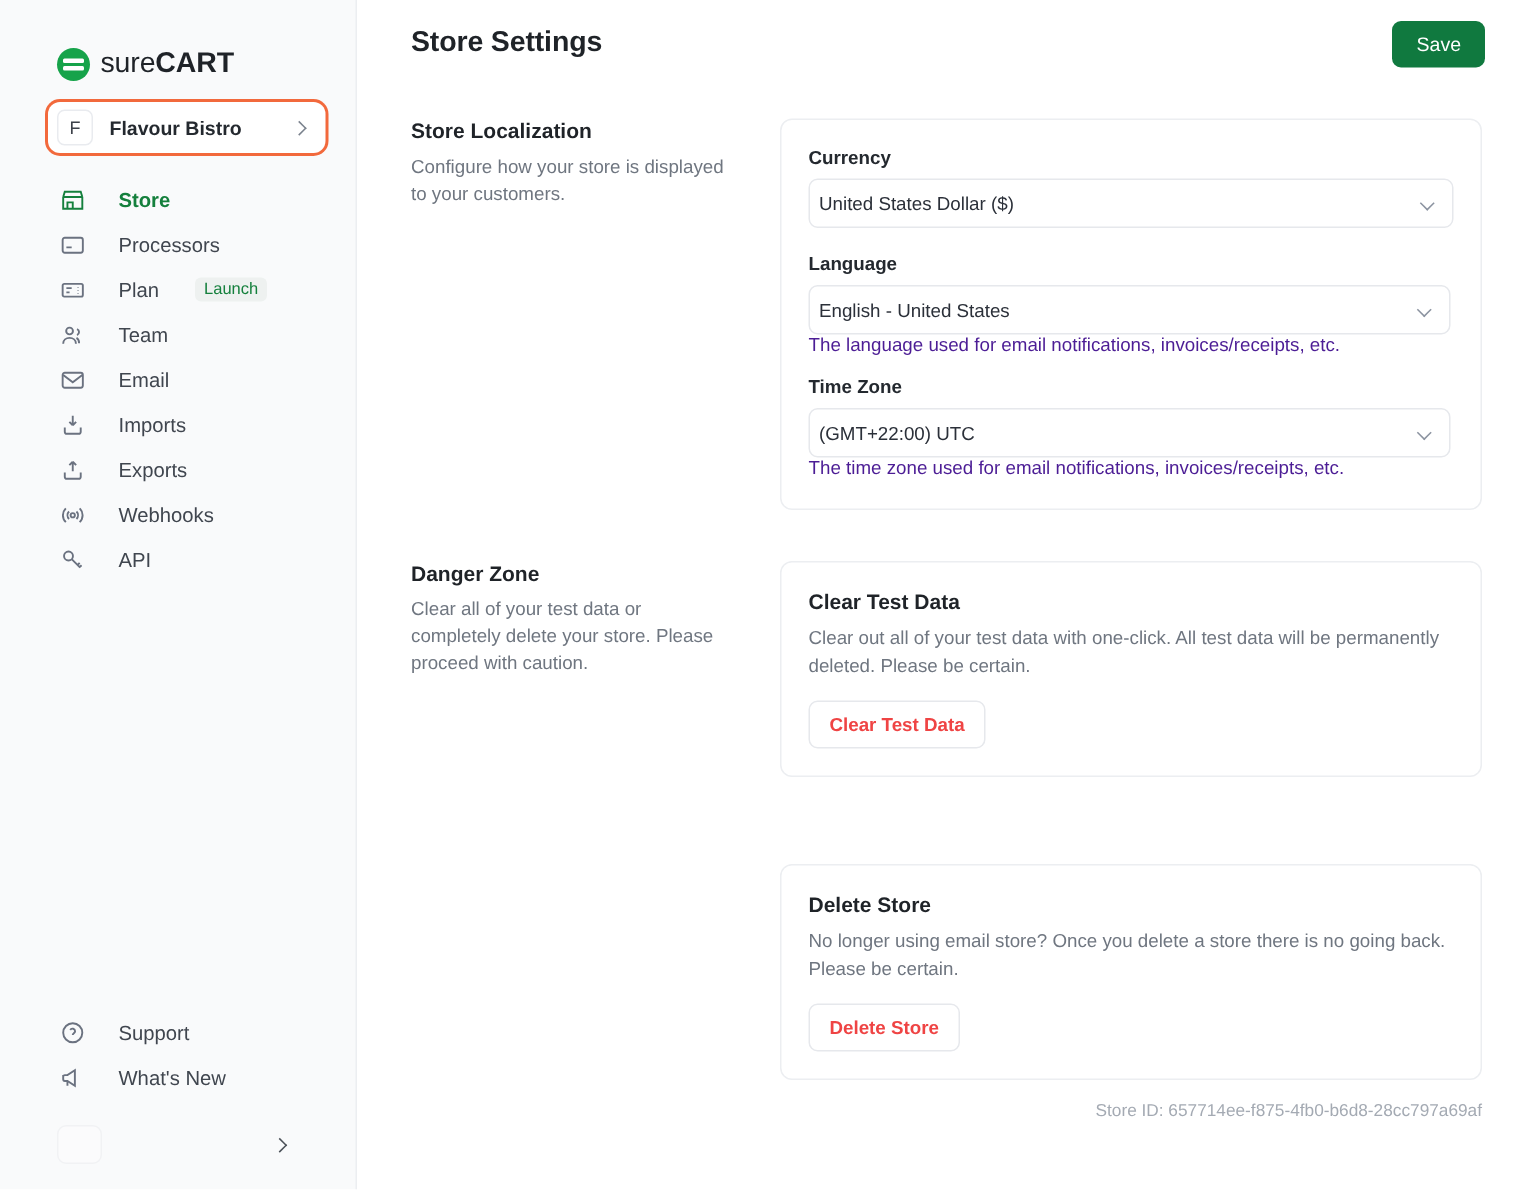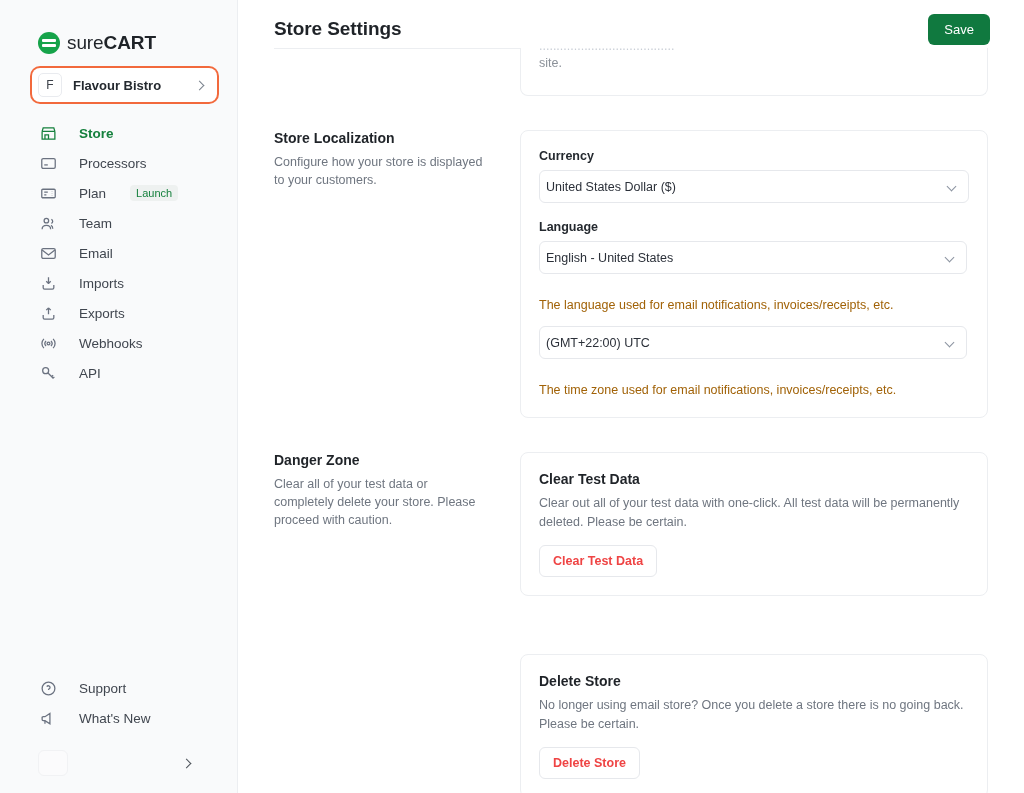--- a/index.html
+++ b/index.html
@@ -147,21 +147,21 @@
     background: #ffffff; cursor: pointer;
   }
   .select .chev-down {
     position: absolute; right: 13px; top: 12px;
     width: 7px; height: 7px;
     border-right: 1.5px solid #8b93a0; border-bottom: 1.5px solid #8b93a0;
     transform: rotate(45deg);
   }
   .sel-currency { width: 430px; }
   .sel-standard { width: 428px; }
-  .help-text { font-size: 12.5px; color: #a16207; margin-top: 24px; }
+  .help-text { font-size: 12.5px; color: #4c1d95; margin-top: 0; }
   .gap-lg { height: 17px; }
   .gap-md { height: 14px; }
 
   .danger-card { border: 1px solid #eceef1; border-radius: 8px; padding: 18px; }
   .danger-title { font-size: 14px; font-weight: 700; color: #1f2328; margin-bottom: 7px; }
   .danger-desc { font-size: 12.5px; color: #6f7680; line-height: 19px; }
   .danger-btn {
     margin-top: 13px; background: #ffffff; border: 1px solid #e6e8ec;
     border-radius: 6px; color: #ef4444; font-size: 12.5px;
     font-family: inherit; font-weight: 700; padding: 8px 13px; cursor: pointer;
@@ -296,29 +296,20 @@
 
   <main class="main">
 
     <div class="topbar">
       <h1 class="page-title">Store Settings</h1>
       <button class="save-btn">Save</button>
     </div>
 
     <div class="content">
 
-      <div class="clipped-sec">
-        <div class="clipped-left"></div>
-        <div class="clipped-right">
-          <div class="clipped-card">
-            <div class="clipped-ghost">.......................................</div>
-            <div class="clipped-text">site.</div>
-          </div>
-        </div>
-      </div>
 
       <section class="section">
         <div class="sec-left">
           <div class="sec-title">Store Localization</div>
           <div class="sec-desc">Configure how your store is displayed to your customers.</div>
         </div>
         <div class="sec-right">
           <div class="card">
 
             <div class="field-label">Currency</div>
@@ -331,20 +322,21 @@
 
             <div class="field-label">Language</div>
             <div class="select sel-standard">
               <span>English - United States</span>
               <span class="chev-down"></span>
             </div>
             <div class="help-text">The language used for email notifications, invoices/receipts, etc.</div>
 
             <div class="gap-md"></div>
 
+            <div class="field-label">Time Zone</div>
             <div class="select sel-standard">
               <span>(GMT+22:00) UTC</span>
               <span class="chev-down"></span>
             </div>
             <div class="help-text">The time zone used for email notifications, invoices/receipts, etc.</div>
 
           </div>
         </div>
       </section>
 

